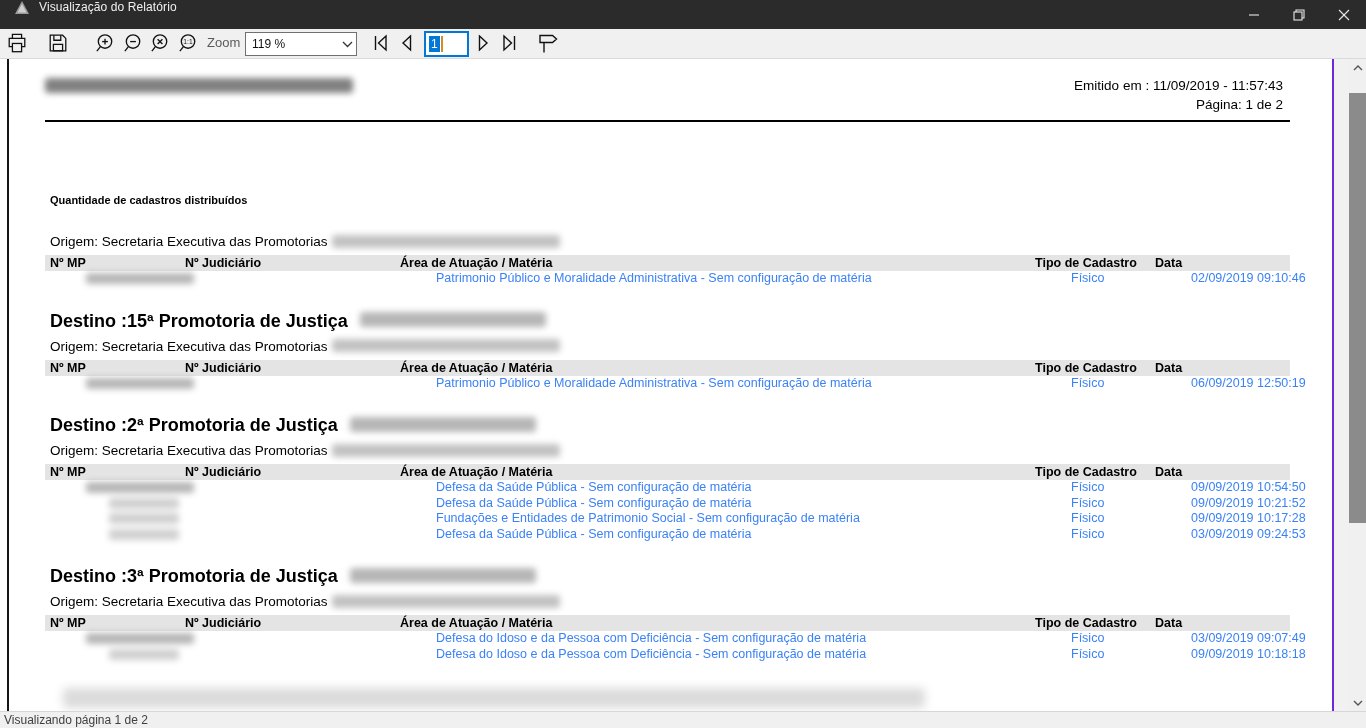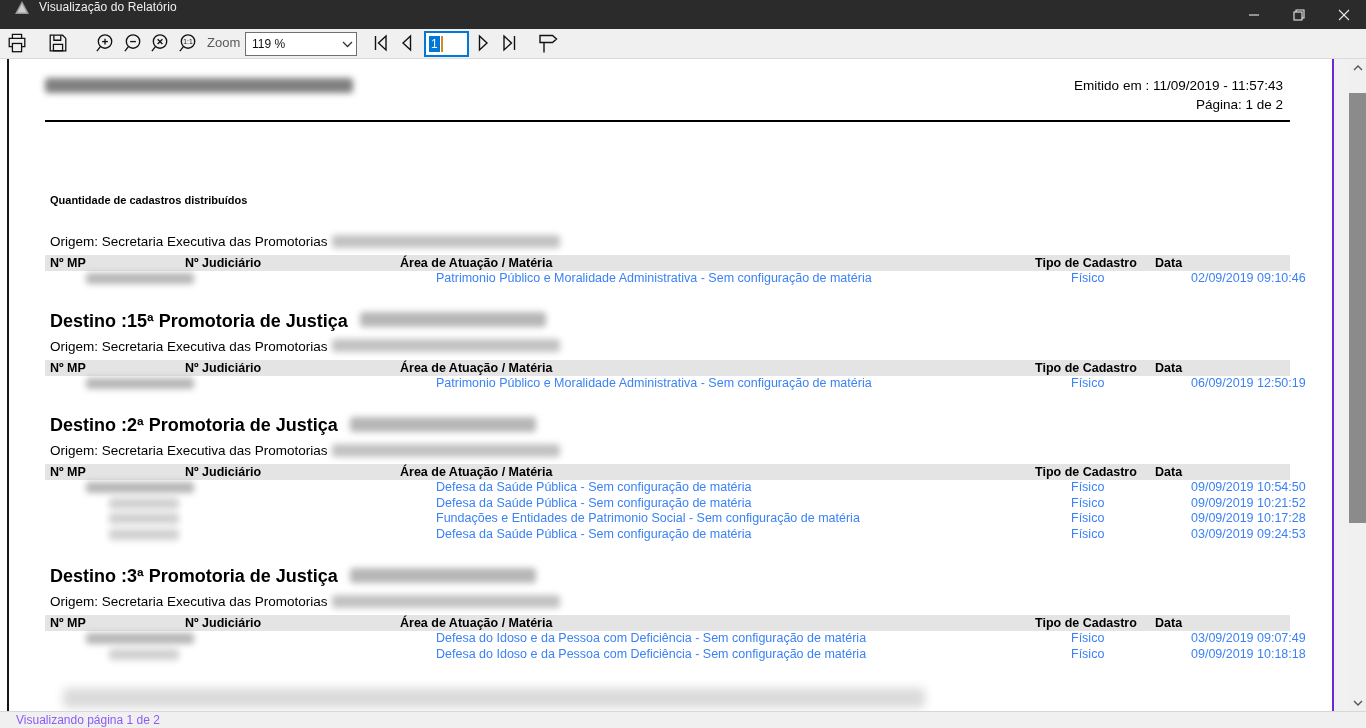--- a/index.html
+++ b/index.html
@@ -55,21 +55,21 @@
   .redact-partial{position:absolute;left:63px;top:629px;width:862px;height:20px;background:#8f8f8f;opacity:.32;filter:blur(5px);border-radius:4px;}
 
   
   .scrollbar{position:absolute;top:59px;right:0;width:17px;bottom:17px;background:#f0f0f0;}
   .sb-btn{position:absolute;left:0;width:17px;height:17px;display:flex;align-items:center;justify-content:center;background:#f0f0f0;border:none;padding:0;}
   .sb-btn svg{stroke:#555;fill:none;stroke-width:1.4;}
   .sb-up{top:0;} .sb-down{bottom:0;}
   .sb-thumb{position:absolute;left:0;top:34px;width:17px;height:430px;background:#8b8b8b;}
 
   
-  .statusbar{position:absolute;left:0;right:0;bottom:0;height:17px;background:#f0f0f0;border-top:1px solid #d7d7d7;font-size:12px;line-height:16px;color:#8b5cf6;padding-left:16px;box-sizing:border-box;}
+  .statusbar{position:absolute;left:0;right:0;bottom:0;height:17px;background:#f0f0f0;border-top:1px solid #d7d7d7;font-size:12px;line-height:16px;color:#404040;padding-left:4px;box-sizing:border-box;}
 </style>
 </head>
 <body>
 
 <div class="window">
 
   <div class="titlebar">
     <svg class="appicon" viewBox="0 0 16 15">
       <path d="M8 1 L15 14 H1 Z" fill="#9a9a9a"></path>
       <path d="M8 4 L12.5 12.5 H3.5 Z" fill="#cfcfcf"></path>

